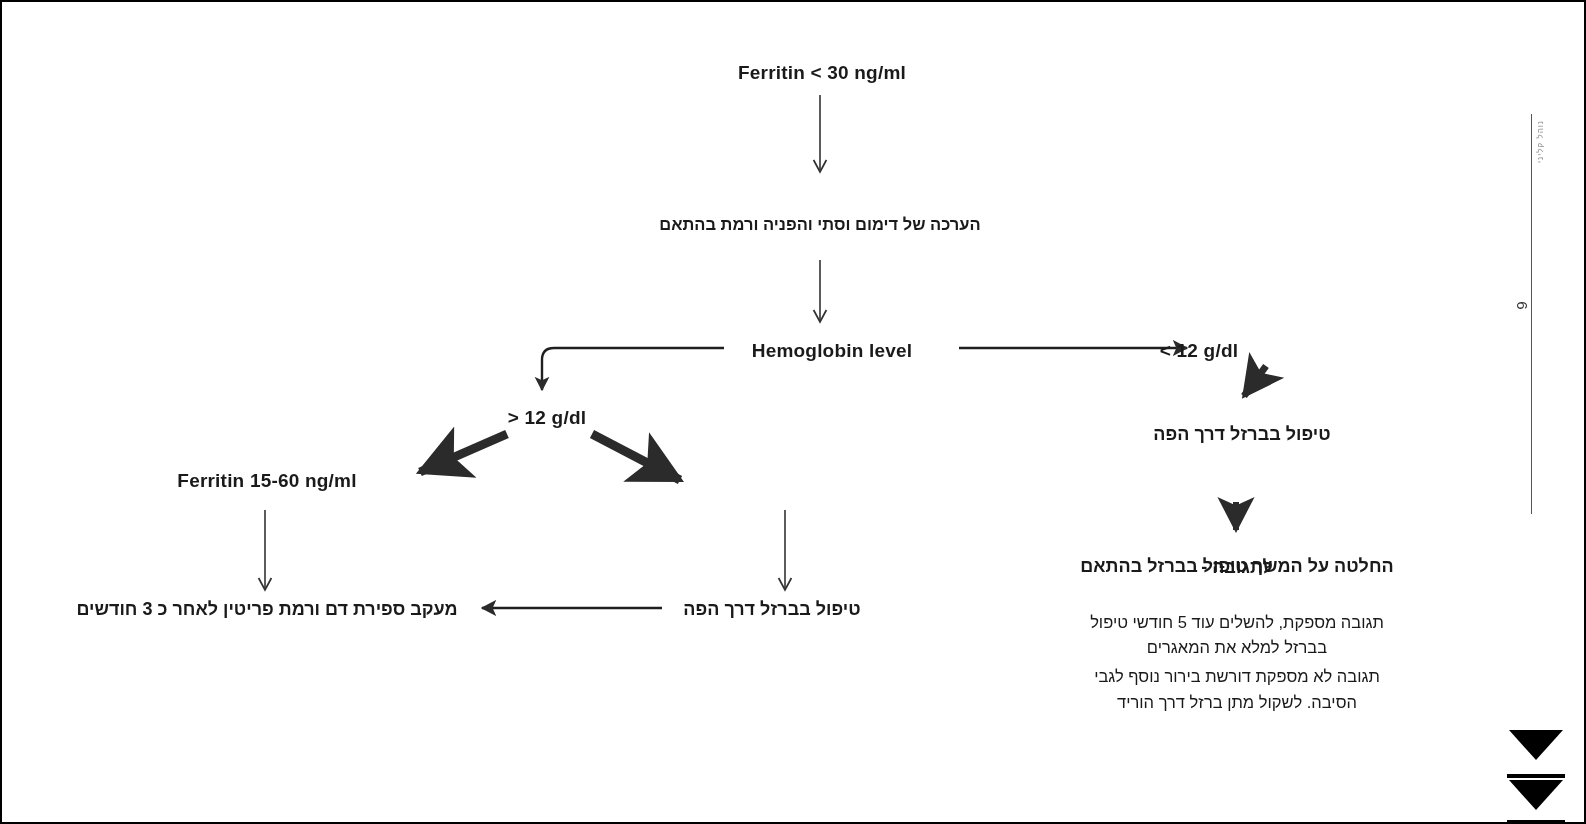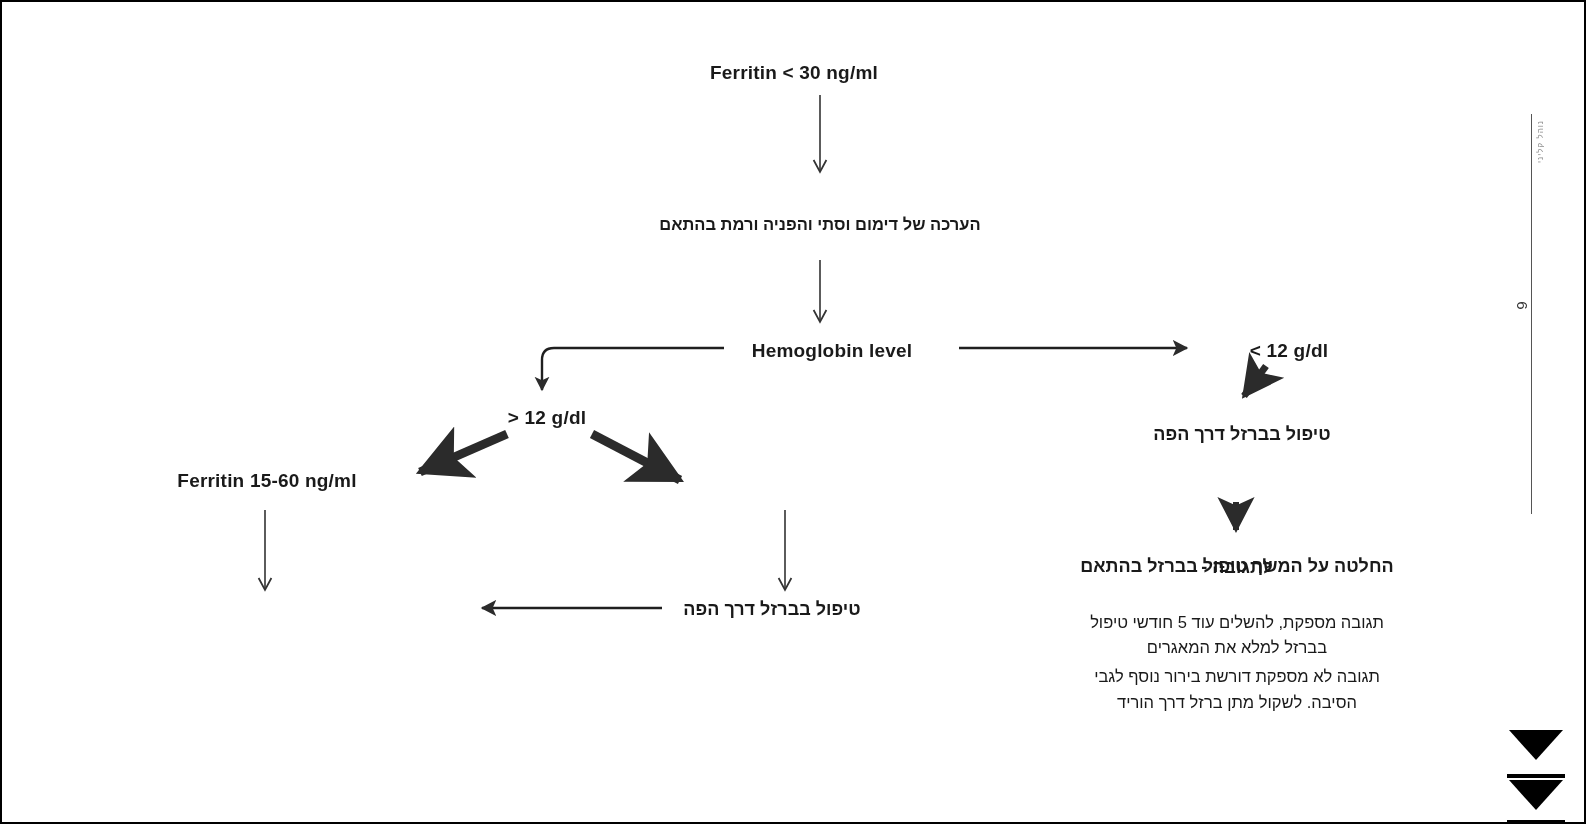--- a/index.html
+++ b/index.html
@@ -127,33 +127,34 @@
 
     <line x1="783" y1="508" x2="783" y2="588" stroke="#333333" stroke-width="1.6" marker-end="url(#thinHead)"></line>
 
     <line x1="660" y1="606" x2="480" y2="606" stroke="#1f1f1f" stroke-width="2.6" marker-end="url(#thickHead)"></line>
 
     <line x1="1264" y1="364" x2="1242" y2="394" stroke="#2b2b2b" stroke-width="7" marker-end="url(#thickHead)" stroke-linecap="butt"></line>
 
     <line x1="1234" y1="500" x2="1234" y2="528" stroke="#2b2b2b" stroke-width="6" marker-end="url(#thickHead)" stroke-linecap="butt"></line>
   </svg>
 
-  <div class="node eng" style="left:612px; top:57px; width:360px;text-align:center;">Ferritin &lt; 30 ng/ml</div>
+  <div class="node eng" style="left:640px; top:57px; width:360px;text-align:center;">Ferritin &lt; 30 ng/ml</div>
 
   <div class="node heb" style="left:568px; top:211px; width:500px; font-size:16.5px;">הערכה של דימום וסתי והפניה ורמת בהתאם</div>
 
   <div class="node eng" style="left:680px; top:335px; width:300px;">Hemoglobin level</div>
 
   <div class="node eng" style="left:450px; top:402px; width:190px;">&gt; 12 g/dl</div>
 
-  <div class="node eng" style="left:1192px; top:335px; width:190px;">&lt; 12 g/dl</div>
+  <div class="node eng" style="left:1102px; top:335px; width:190px;">&lt; 12 g/dl</div>
 
   <div class="node eng" style="left:130px; top:465px; width:270px;">Ferritin 15-60 ng/ml</div>
 
 
+  <div class="node heb" style="left:30px; top:594px; width:470px;">מעקב ספירת דם ורמת פריטין לאחר כ 3 חודשים</div>
 
   <div class="node heb" style="left:655px; top:594px; width:230px;">טיפול בברזל דרך הפה</div>
 
   <div class="node heb" style="left:1090px; top:419px; width:300px;">טיפול בברזל דרך הפה</div>
 
   <div class="node heb" style="left:1040px; top:551px; width:390px;">החלטה על המשך טיפול בברזל בהתאם</div>
   <div class="node heb" style="left:1040px; top:552px; width:390px;">לתגובה -</div>
 
   <div class="node heb-reg" style="left:1035px; top:608px; width:400px;">תגובה מספקת, להשלים עוד 5 חודשי טיפול</div>
   <div class="node heb-reg" style="left:1035px; top:662px; width:400px;">תגובה לא מספקת דורשת בירור נוסף לגבי</div>

